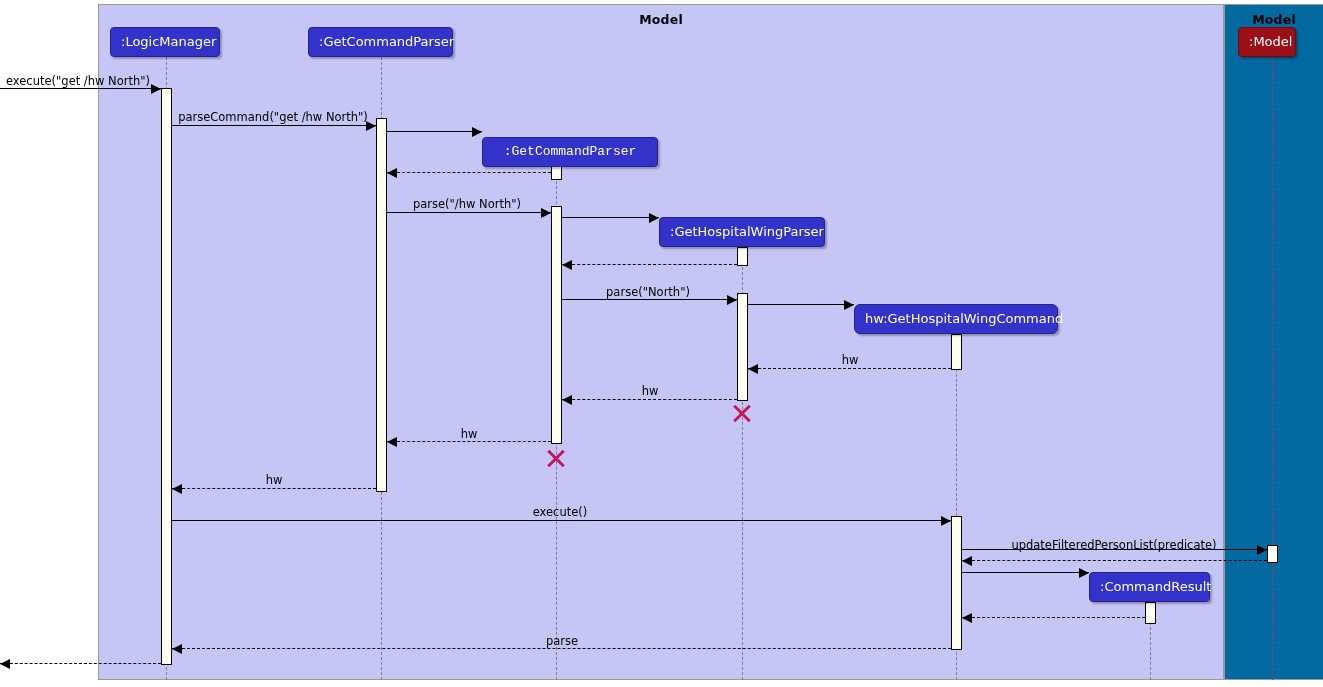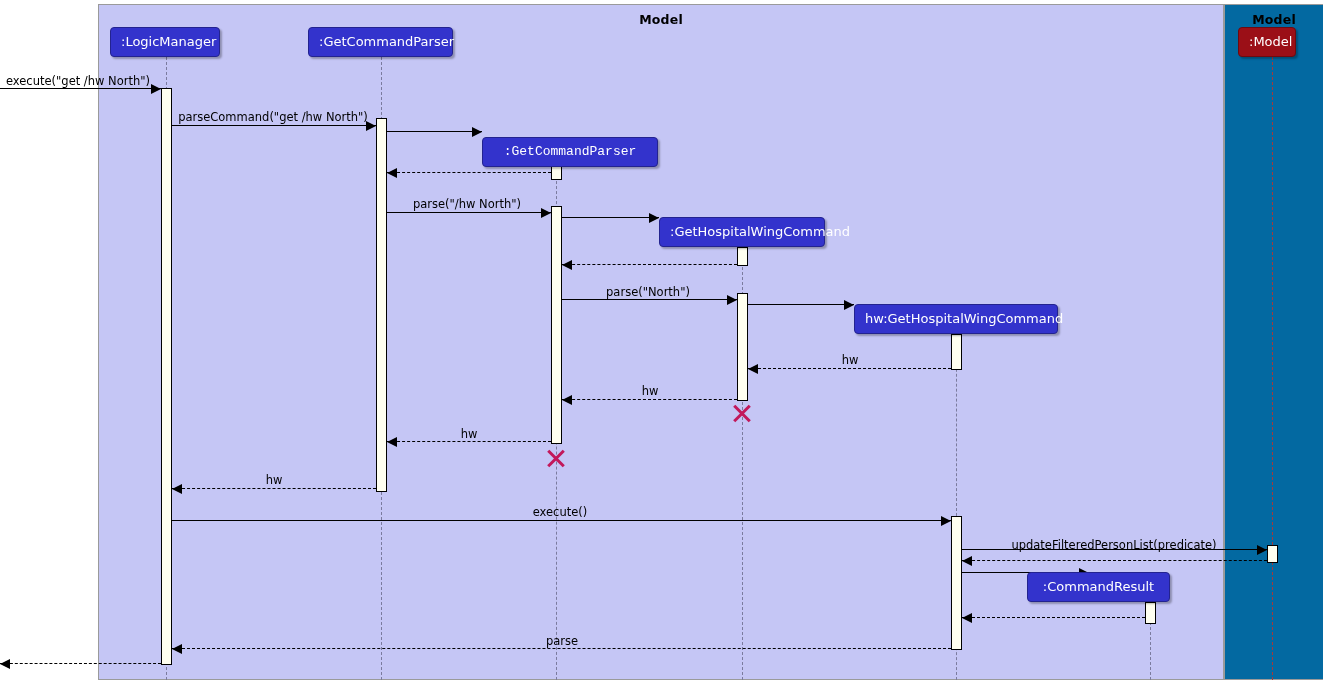--- a/index.html
+++ b/index.html
@@ -230,19 +230,19 @@
       <div class="destroy" style="left: 731px; top: 402px;">
         <span class="a"></span>
         <span class="b"></span>
       </div>
     </div>
 
   <div id="participants-layer">
       <div class="participant" style="left: 110px; top: 27px; width: 110px;">:LogicManager</div>
       <div class="participant" style="left: 308px; top: 27px; width: 145px;">:GetCommandParser</div>
       <div class="participant" style="left: 482px; top: 137px; width: 176px; font-family: Liberation Mono, monospace;">:GetCommandParser</div>
-      <div class="participant" style="left: 659px; top: 217px; width: 166px;">:GetHospitalWingCommand</div>
-      <div class="participant" style="left: 854px; top: 304px; width: 204px;">hw:GetHospitalWingCommand</div>
-      <div class="participant" style="left: 1027px; top: 572px; width: 143px;">:CommandResult</div>
+      <div class="participant" style="left: 659px; top: 217px; width: 166px;">:GetHospitalWingParser</div>
+      <div class="participant" style="left: 854px; top: 304px; width: 204px; border-radius: 6px;">hw:GetHospitalWingCommand</div>
+      <div class="participant" style="left: 1089px; top: 572px; width: 121px;">:CommandResult</div>
       <div class="participant model-box" style="left: 1238px; top: 27px; width: 58px;">:Model</div>
     </div>
 
 </div>
 
 </body></html>

